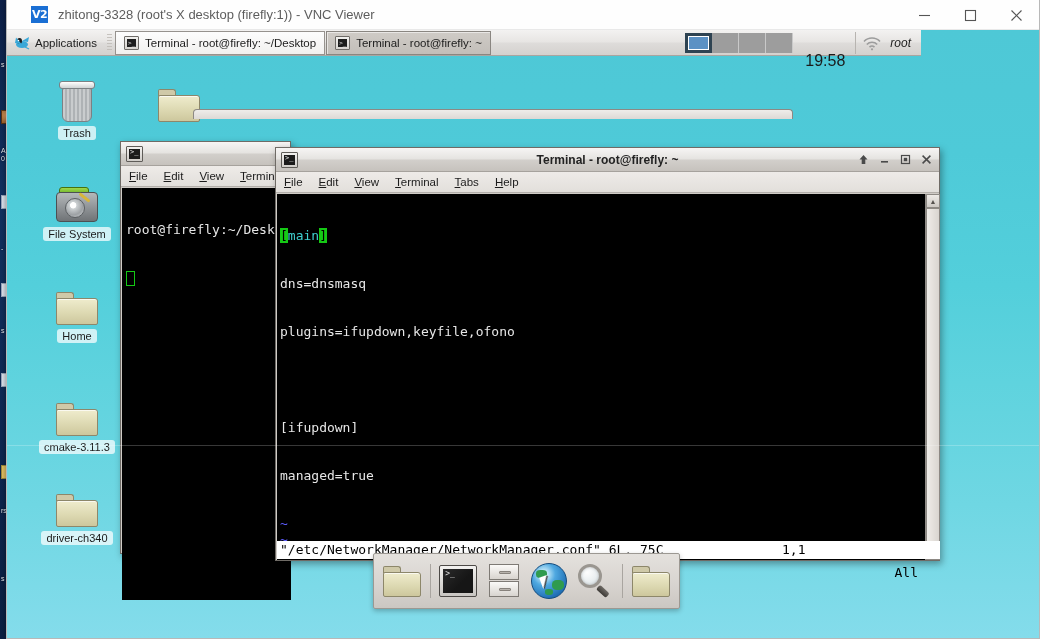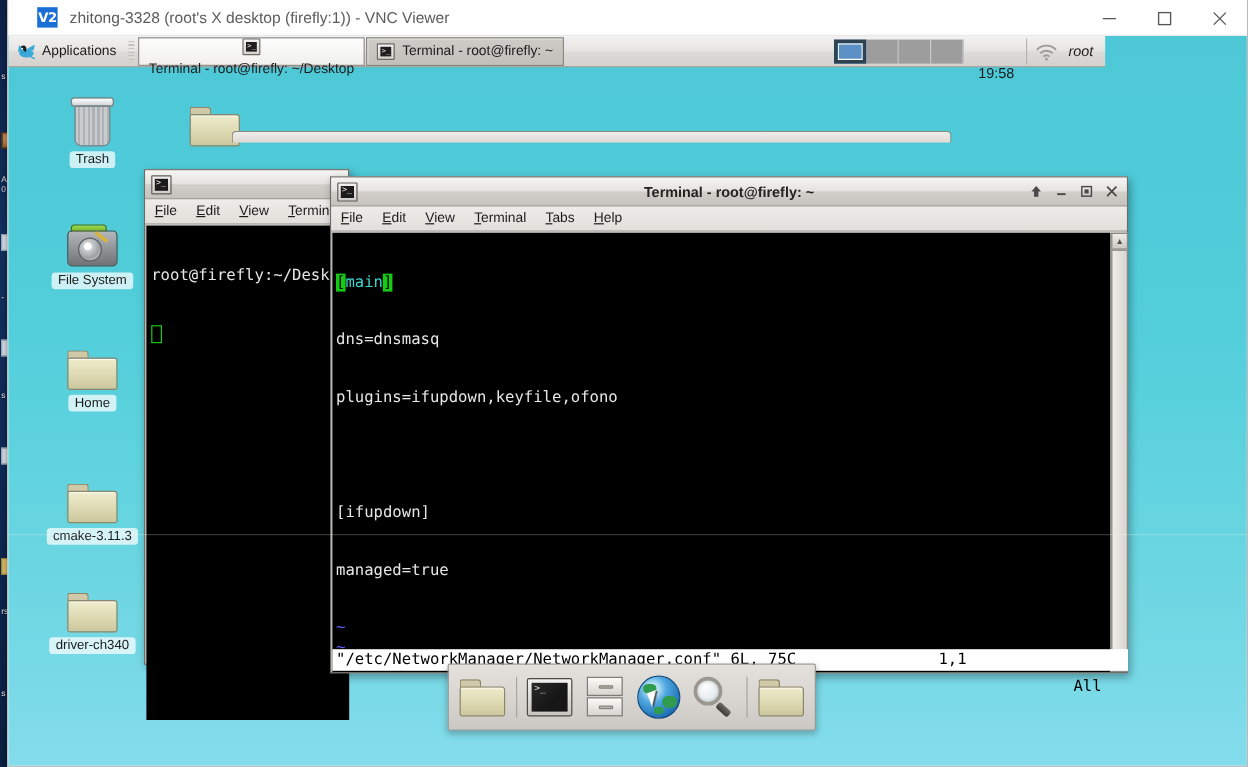--- a/index.html
+++ b/index.html
@@ -102,21 +102,20 @@
   .tasklist { display: flex; align-items: center; height: 26px; }
   .task-btn {
     display: flex; align-items: center; gap: 6px;
     height: 24px; padding: 0 8px; margin-right: 1px;
     font-size: 11.5px; white-space: nowrap;
     border: 1px solid #8d8a86;
   }
   .task-btn.pressed {
     background: linear-gradient(180deg,#fdfdfd 0%, #f1f0ef 100%);
     border-color: #96928e;
-    flex-direction: column;
   }
   .task-btn.active {
     background: linear-gradient(180deg,#cfcbc6 0%, #c2beb9 100%);
     border-color: #8a8681;
     box-shadow: inset 1px 1px 0 rgba(255,255,255,.55);
   }
   .term-mini {
     width: 15px; height: 14px; flex: none;
     background: linear-gradient(180deg,#f2f1ef,#d7d4d0);
     border: 1px solid #6f6c68; border-radius: 1px;
@@ -137,21 +136,21 @@
   }
   .ws {
     width: 27px; height: 20px; background: #9d9d9d;
     border-right: 1px solid #c9c9c9;
   }
   .ws.active {
     background: #5b91c4;
     border: 3px solid #2e4352;
     box-shadow: inset 0 0 0 1px #fff;
   }
-  #clock { font-size: 12px; padding: 0 10px; color: #1b1b1b; margin-top: 37px; }
+  #clock { font-size: 16px; padding: 0 10px; color: #1b1b1b; margin-top: 37px; }
   #tray-sep {
     width: 1px; height: 22px; background: #b7b4b0; margin-right: 6px;
   }
   #wifi-icon { width: 20px; height: 16px; margin-right: 8px; }
   #username { font-size: 12px; margin-right: 10px; color: #1b1b1b; font-style: italic; }
 
   
   .desk-icon {
     position: absolute; width: 92px; text-align: center;
   }

